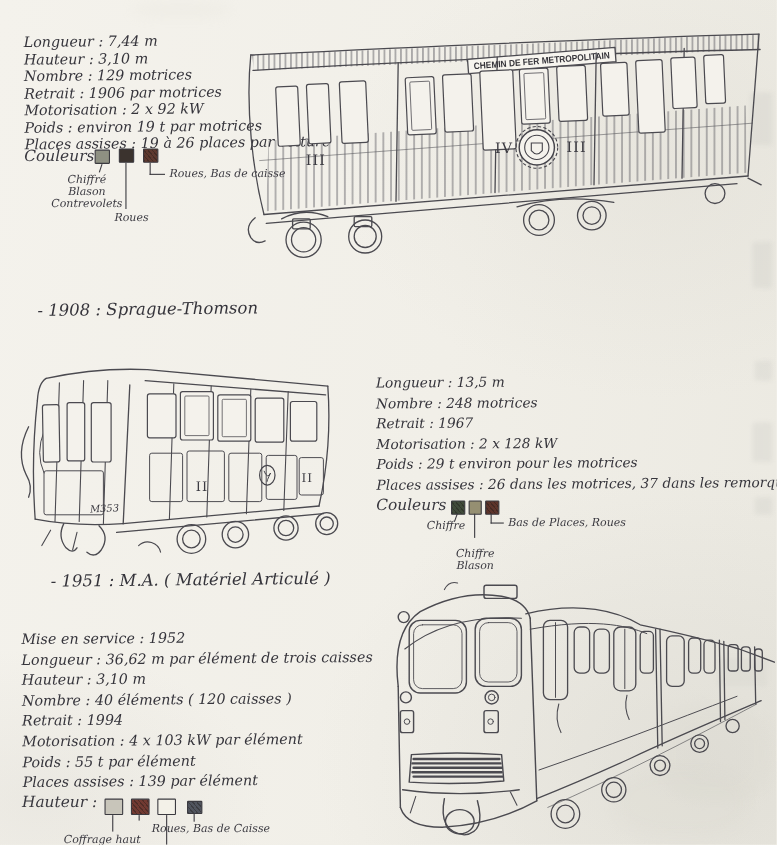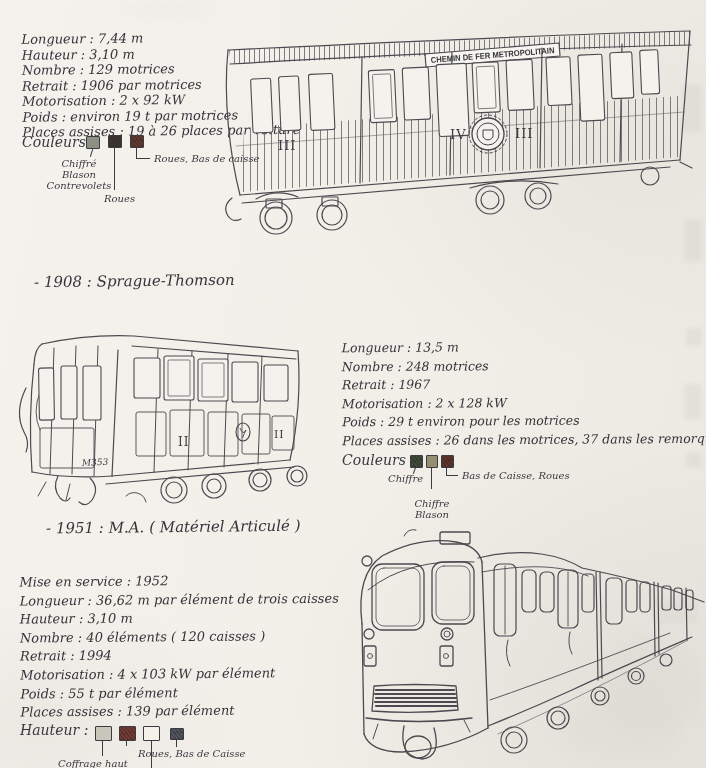--- a/index.html
+++ b/index.html
@@ -254,21 +254,21 @@
   <i class="ln" style="left:104px;top:15px;width:1.4px;height:9px;"></i>
   <i class="ln" style="left:104px;top:23px;width:12px;height:1.4px;"></i>
   <div class="slabel" style="left:46px;top:21px;">
     <span>Chiffre</span>
   </div>
   <div class="slabel stack" style="left:62px;top:46px;width:56px;">
     <span>Chiffre</span>
     <span>Blason</span>
   </div>
   <div class="slabel" style="left:120px;top:18px;">
-    <span>Bas de Caisse, Roues</span>
+    <span>Bas de Places, Roues</span>
   </div>
 </div>
 
 <div class="caption" style="left:46px;top:518px;transform:rotate(-.6deg);">- 1951  :  M.A.  ( Matériel Articulé )</div>
 
 <section class="spec-block" id="bma" style="left:20px;top:572px;width:345px;">
   <div>
       <div class="spec-line">Mise en service : 1952</div>
       <div class="spec-line">Longueur :  36,62 m par élément de trois caisses</div>
       <div class="spec-line">Hauteur  :  3,10 m</div>

